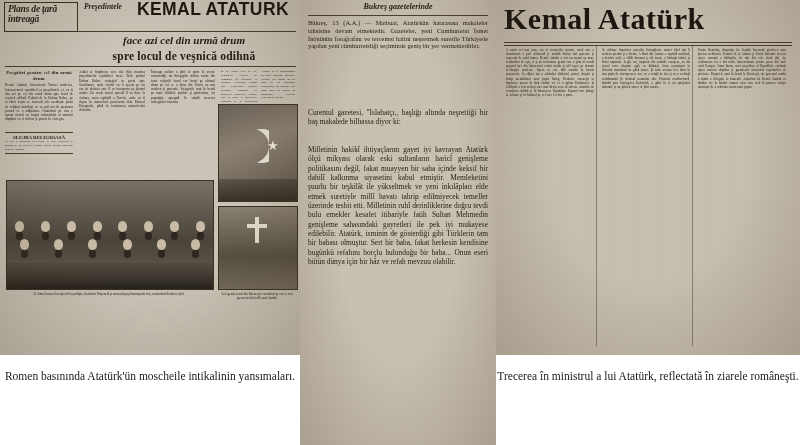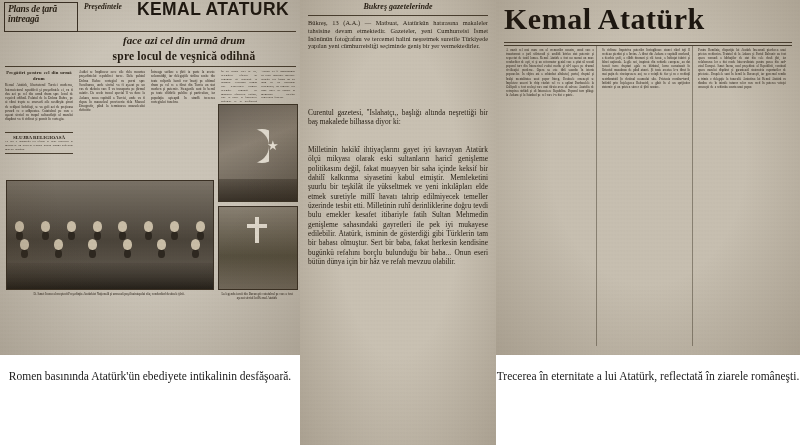--- a/index.html
+++ b/index.html
@@ -407,16 +407,16 @@
     <div class="p3-sep" style="left:196px;"></div>
 
     <div class="p3-col p3-c1 nptext">A murit cel mai mare om al vremurilor noastre, omul care a transformat o ţară sfârtecată şi umilită într'un stat puternic şi respectat de toată lumea. Kemal Atatürk a fost nu numai un mare conducător de oşti, ci şi un reformator genial care a ştiut să scoată poporul turc din întunericul evului mediu şi să-l aşeze pe drumul civilizaţiei moderne. Opera sa este fără seamăn în istoria popoarelor. În câţiva ani a schimbat alfabetul, portul, dreptul şi însăşi mentalitatea unui popor întreg. Destinele omeneşti se împletesc uneori în chip ciudat: cel ce a apărat Dardanelele la Gallipoli a fost acelaşi care mai târziu avea să salveze Anatolia de cotropirea străină şi să întemeieze Republica. Poporul turc plânge la Ankara şi la Istanbul pe cel care i-a dat o patrie.</div>
     <div class="p3-col p3-c2 nptext">Se ridicase împotriva puterilor învingătoare atunci când toţi îl credeau pierdut şi a învins. A făcut din Ankara o capitală modernă, a deschis şcoli, a clădit drumuri şi căi ferate, a înfiinţat fabrici şi bănci naţionale. Legile noi, inspirate din codurile europene, au dat femeii turce drepturi egale cu bărbatul, lucru nemaiauzit în Orientul musulman de până atunci. Şi toate acestea le-a făcut în mai puţin de cincisprezece ani, cu o voinţă de fier şi cu o credinţă nestrămutată în destinul neamului său. Prietenia româno-turcă, întărită prin Înţelegerea Balcanică, a găsit în el un sprijinitor statornic şi un prieten sincer al ţării noastre.</div>
     <div class="p3-col p3-c3 nptext">Pentru România, dispariţia lui Atatürk înseamnă pierderea unui prieten credincios. Tratatul de la Ankara şi Pactul Balcanic au fost opera comună a bărbaţilor de stat din cele două ţări, iar colaborarea lor a dat roade binecuvântate pentru pacea din sud-estul Europei. Ismet Inonu, noul preşedinte al Republicii, continuă opera marelui dispărut şi garantează statornicia raporturilor de prietenie. Drapelele sunt în bernă la Bucureşti, iar guvernul român a trimis o delegaţie la funeralii. Amintirea lui Kemal Atatürk va rămâne vie în inimile tuturor celor care cred în puterea voinţei omeneşti de a schimba soarta unui popor.</div>
 
     <div class="grain"></div>
     <div class="vignette"></div>
   </div>
 
-  <div class="caption cap-left">Romen basınında Atatürk'ün ebediyete intikalinin desfăşoară.</div>
-  <div class="caption cap-right">Trecerea în eternitate a lui Atatürk, reflectată în ziarele româneşti.</div>
+  <div class="caption cap-left">Romen basınında Atatürk'ün moscheile intikalinin yansımaları.</div>
+  <div class="caption cap-right">Trecerea în ministrul a lui Atatürk, reflectată în ziarele româneşti.</div>
 
 </div>
 
 </body></html>

